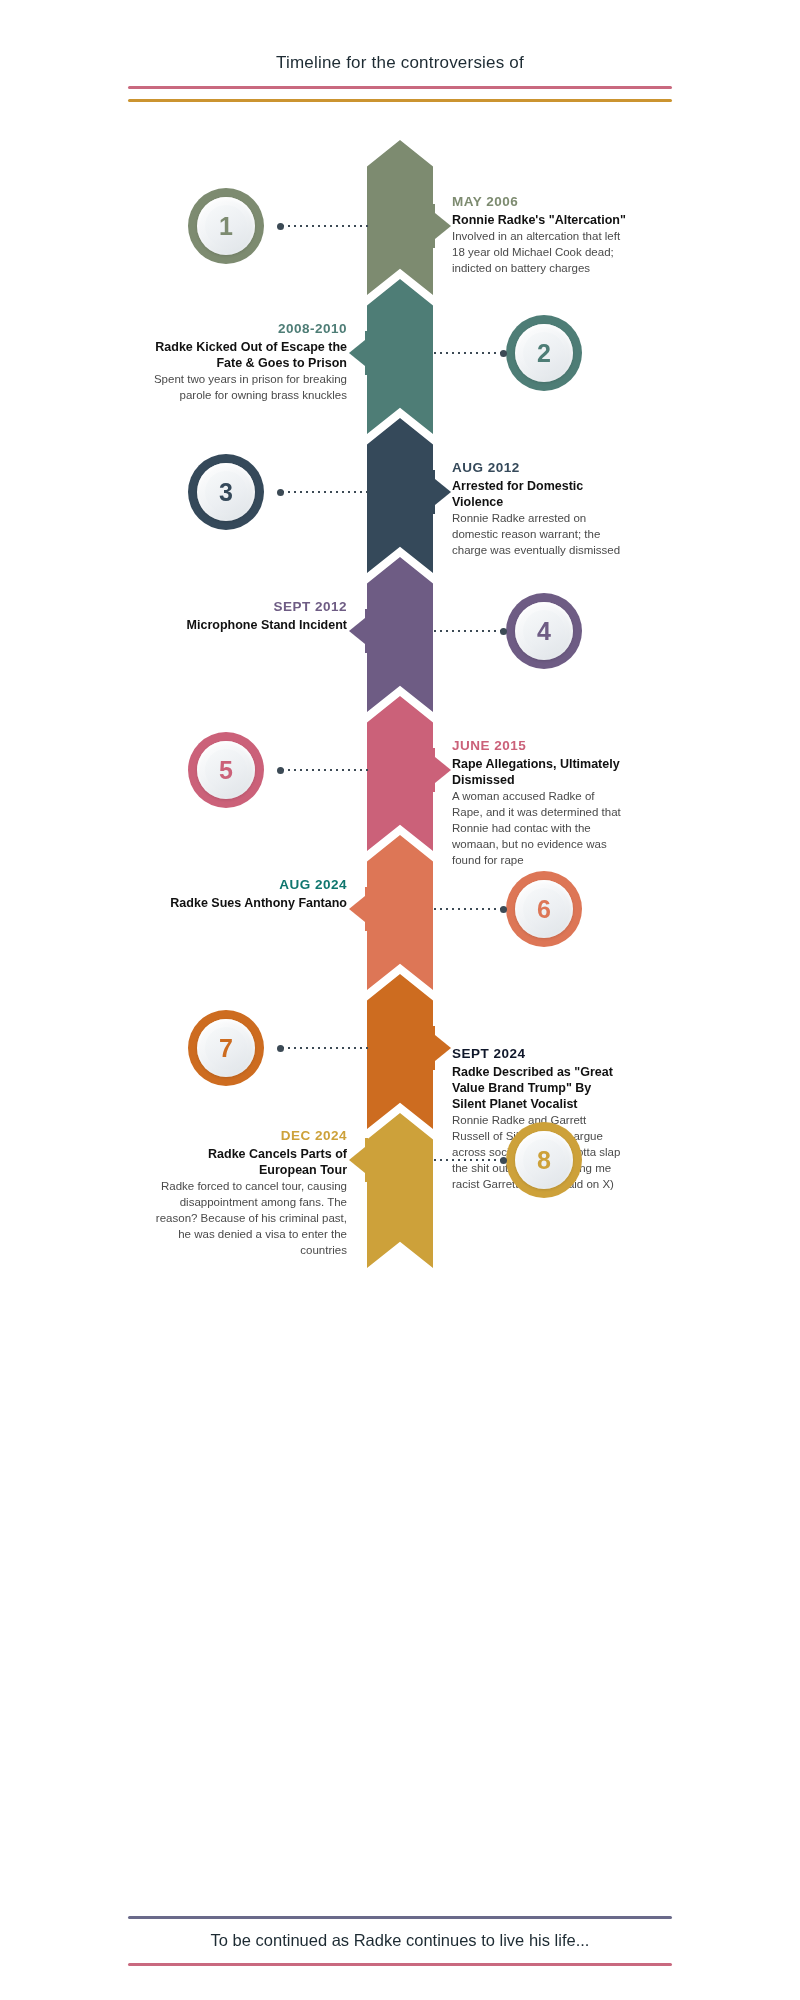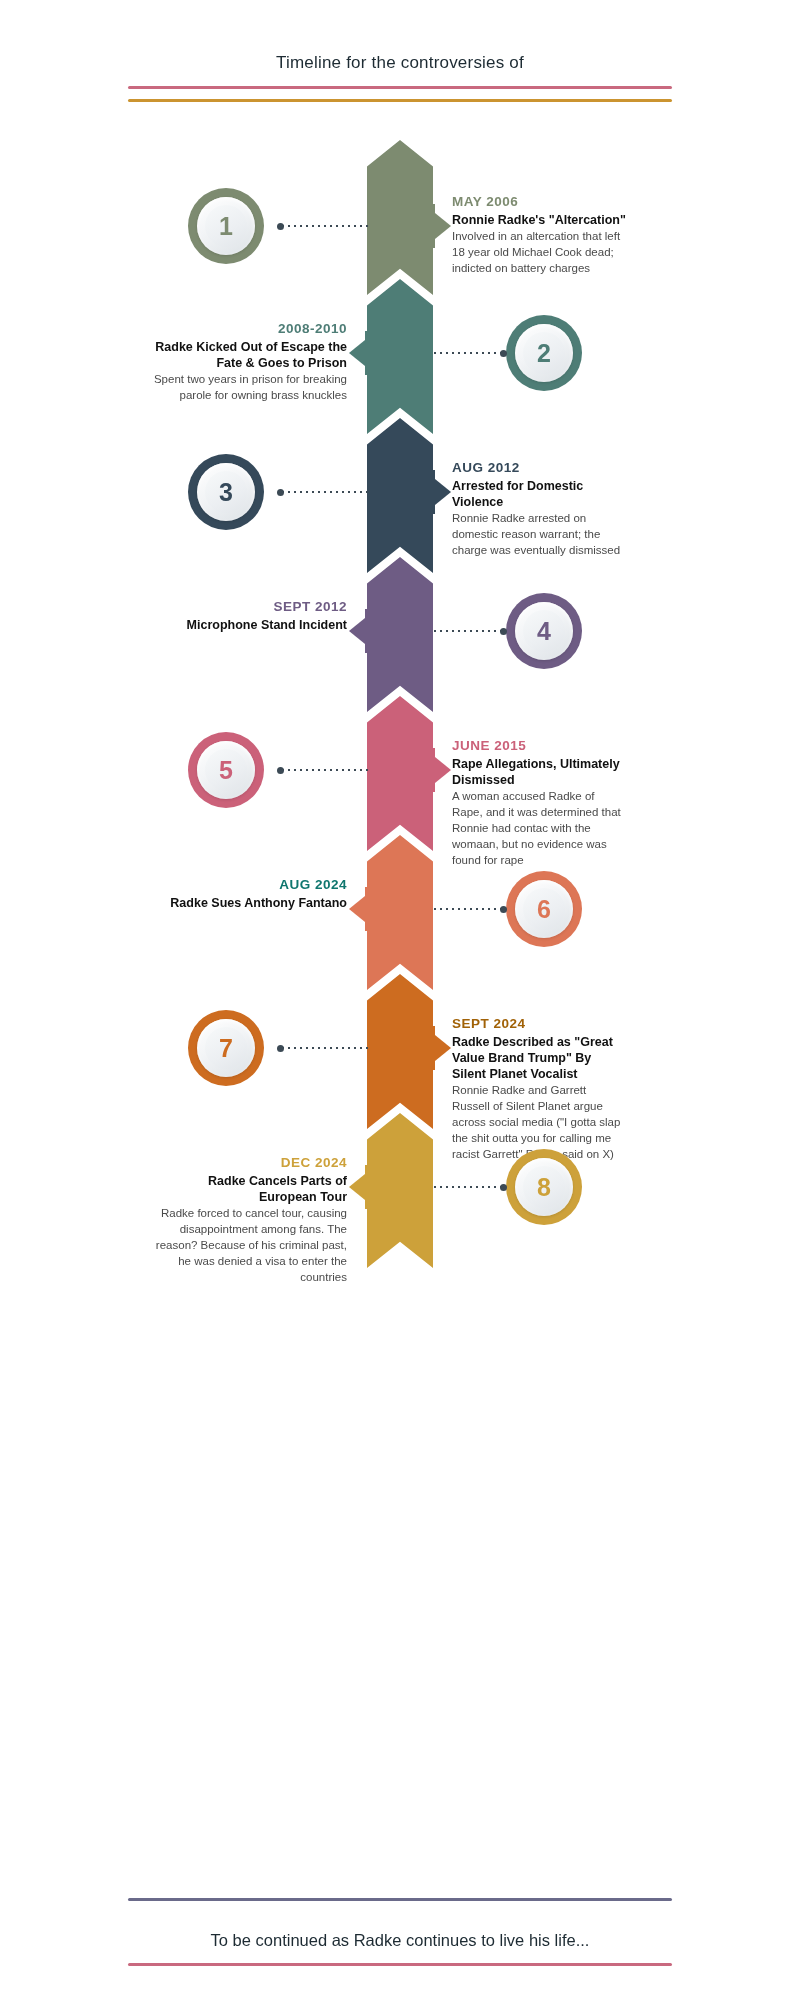--- a/index.html
+++ b/index.html
@@ -108,21 +108,21 @@
     position:absolute; width:7px; height:7px; border-radius:50%;
     background:#3c4a55; top:-2.5px;
   }
 
   
   .footer{ position:absolute; left:0; right:0; bottom:34px; text-align:center; }
   .frule{ height:3px; margin:0 48px; border-radius:2px; }
   .frule-top{ background:#6a6a8a; }
   .frule-bot{ background:#c9697f; margin-top:12px; }
   .ftext{
-    font-size:16.5px; color:#1d2b33; padding:29px 0 0 0; line-height:1.3;
+    font-size:16.5px; color:#1d2b33; padding:11px 0 0 0; line-height:1.3;
   }
 </style>
 </head>
 <body>
 
 <div class="page">
 
   <div class="header">
     <div class="kicker">Timeline for the controversies of</div>
     <div class="rule rule-top"></div>
@@ -244,35 +244,35 @@
             <div class="num" style="color: rgb(221, 118, 86);">6</div>
           </div>
           <div class="dots" style="top: 73px; left: 352px; width: 72px;">
             <div class="dot" style="right: -3px;"></div>
           </div>
         </div>
         <div class="row" style="top: 834px; height: 155px;">
           <div class="stem" style="background: rgb(205, 108, 32); top: 52px; left: 352px;"></div>
           <div class="pointer right" style="top: 61px; left: 355px; border-left-color: rgb(205, 108, 32);"></div>
           <div class="tbox right" style="top: 42px;">
-            <div class="date" style="color: #a16207;">SEPT 2024</div>
+            <div class="date" style="color: #0f172a; margin-top: 30px;">SEPT 2024</div>
             <div class="head">Radke Described as "Great Value Brand Trump" By Silent Planet Vocalist</div>
             <div class="body">Ronnie Radke and Garrett Russell of Silent Planet argue across social media ("I gotta slap the shit outta you for calling me racist Garrett" Radke said on X)</div>
           </div>
           <div class="badge" style="top: 36px; left: 108px;">
             <div class="ring" style="background: rgb(205, 108, 32);"></div>
             <div class="disc"></div>
             <div class="disc2"></div>
             <div class="num" style="color: rgb(205, 108, 32);">7</div>
           </div>
           <div class="dots" style="top: 73px; left: 200px; width: 88px;">
             <div class="dot" style="left: -3px;"></div>
           </div>
         </div>
-        <div class="row" style="top: 973px; height: 155px;">
+        <div class="row" style="top: 946px; height: 155px;">
           <div class="stem" style="background: rgb(205, 161, 58); top: 52px; left: 285px;"></div>
           <div class="pointer left" style="top: 61px; left: 269px; border-right-color: rgb(205, 161, 58);"></div>
           <div class="tbox left" style="top: 42px;">
             <div class="date" style="color: rgb(205, 161, 58);">DEC 2024</div>
             <div class="head">Radke Cancels Parts of European Tour</div>
             <div class="body">Radke forced to cancel tour, causing disappointment among fans. The reason? Because of his criminal past, he was denied a visa to enter the countries</div>
           </div>
           <div class="badge" style="top: 36px; left: 426px;">
             <div class="ring" style="background: rgb(205, 161, 58);"></div>
             <div class="disc"></div>

